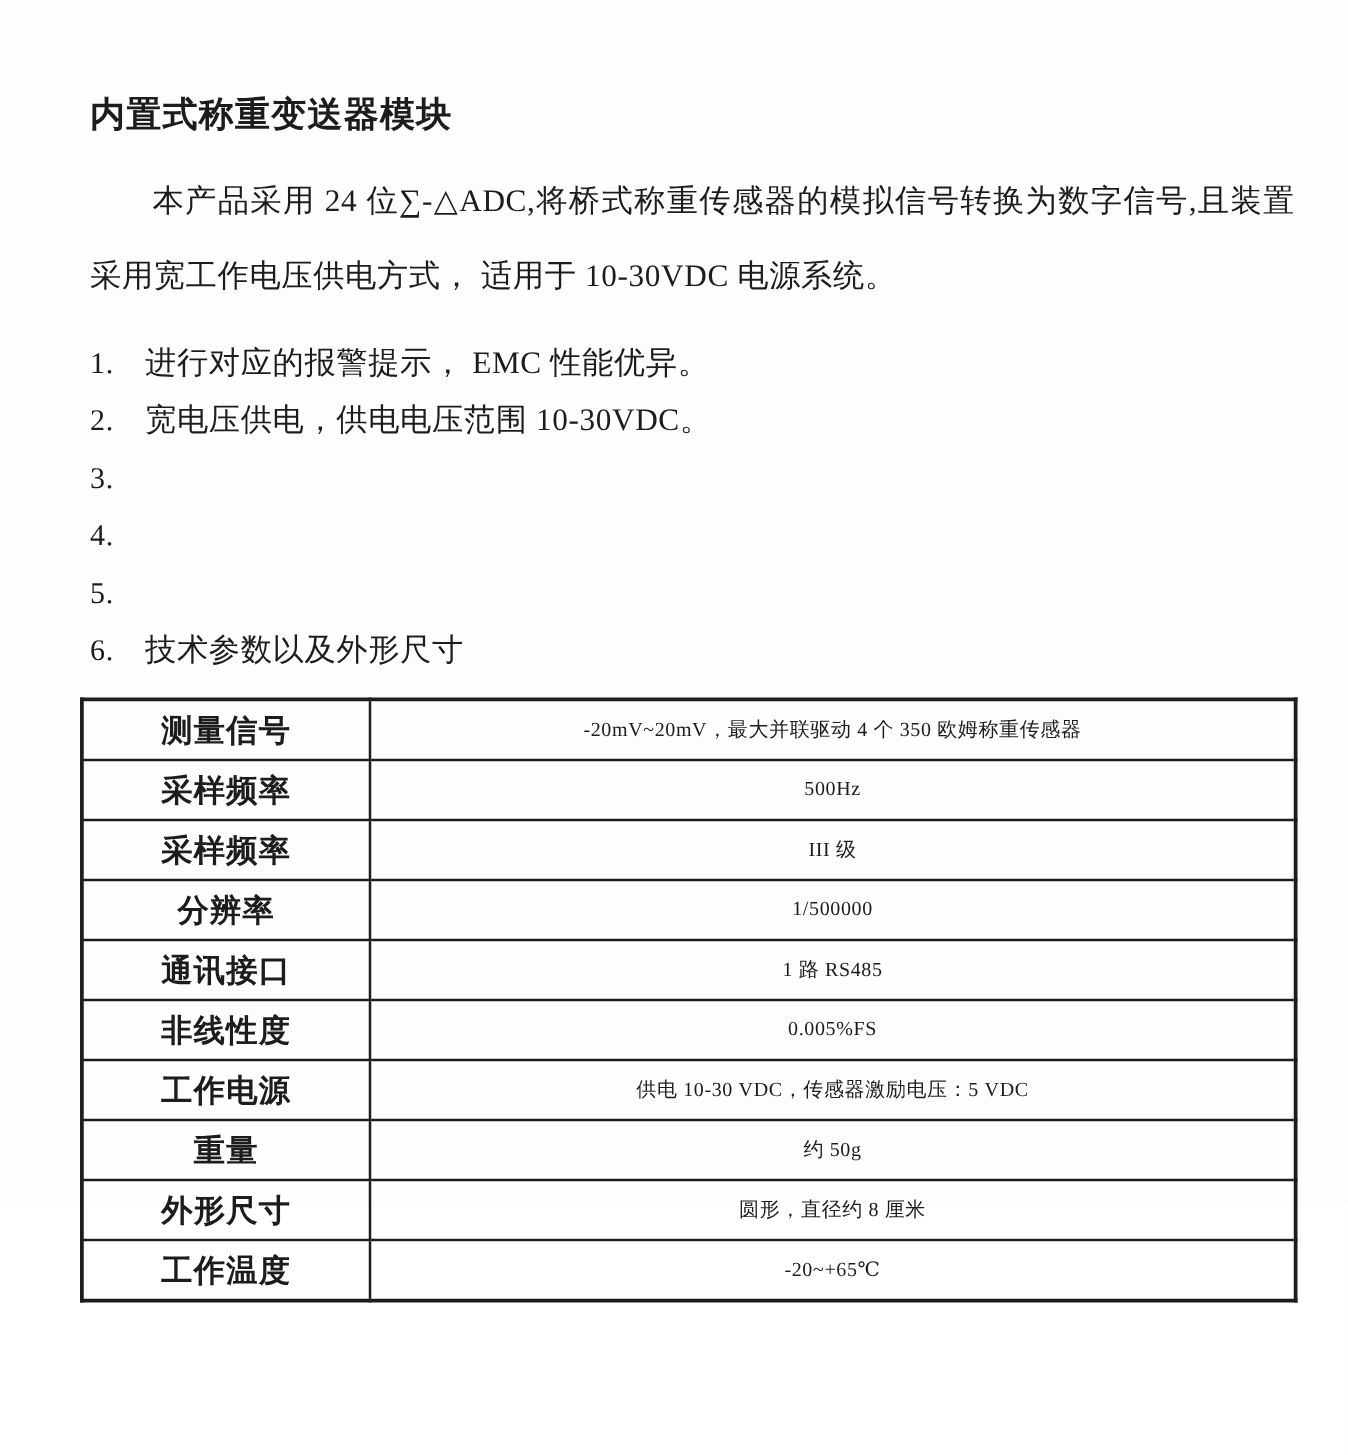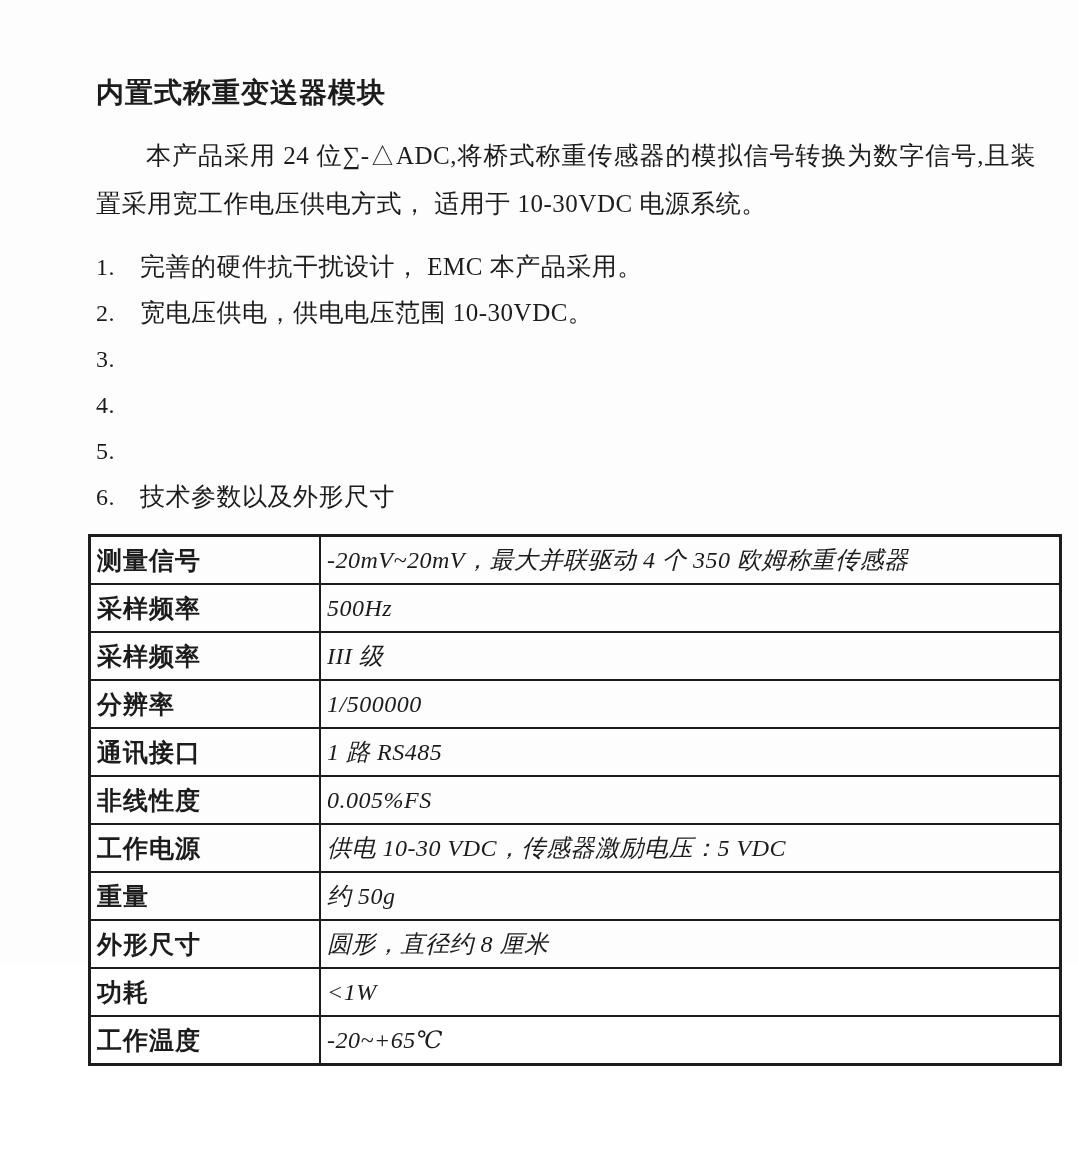--- a/index.html
+++ b/index.html
@@ -15,37 +15,36 @@
     overflow: hidden;
   }
   .page {
     position: relative;
     width: 1078px;
     height: 964px;
     background:
       radial-gradient(ellipse 140% 120% at 50% 40%, rgba(255,255,255,0) 60%, rgba(190,190,195,0.10) 100%),
       #fdfdfd;
     box-sizing: border-box;
-    padding: 76px 36px 0 96px;
+    padding: 76px 36px 0 72px;
   }
   .doc-title {
     margin: 0;
     font-size: 28px;
     font-weight: bold;
     letter-spacing: 1px;
     line-height: 34px;
   }
   .para {
     margin: 22px 6px 0 0;
     font-size: 25px;
-    line-height: 48px;
+    line-height: 60px;
     text-indent: 2em;
     text-align: justify;
     letter-spacing: 0.5px;
-    font-family: Liberation Serif, serif;
   }
   .features {
     list-style: none;
     margin: 16px 0 0 0;
     padding: 0;
   }
   .features li {
     display: flex;
     align-items: baseline;
     font-size: 25px;
@@ -61,52 +60,51 @@
     border-collapse: collapse;
     margin: 14px 0 0 -8px;
     width: 974px;
     table-layout: fixed;
   }
   .spec-table th,
   .spec-table td {
     border: 2px solid #1d1d1d;
     height: 46px;
     padding: 0 6px;
-    text-align: left;
+    text-align: center;
     vertical-align: middle;
   }
   .spec-table th {
     width: 216px;
     font-size: 25px;
     font-weight: bold;
     letter-spacing: 1px;
   }
   .spec-table td {
-    font-size: 24px;
+    font-size: 16px;
     font-weight: normal;
     letter-spacing: 0.5px;
-    font-style: italic;
   }
   .spec-table {
     border: 3px solid #1d1d1d;
   }
 </style>
 </head>
 <body>
 
 <div class="page">
 
   <h1 class="doc-title">内置式称重变送器模块</h1>
 
   <p class="para">本产品采用 24 位∑-△ADC,将桥式称重传感器的模拟信号转换为数字信号,且装置采用宽工作电压供电方式， 适用于 10-30VDC 电源系统。</p>
 
   <ol class="features">
     <li>
       <span class="num">1.</span>
-      <span class="txt">完善的硬件抗干扰设计， EMC 本产品采用。</span>
+      <span class="txt">进行对应的报警提示， EMC 性能优异。</span>
     </li>
     <li>
       <span class="num">2.</span>
       <span class="txt">宽电压供电，供电电压范围 10-30VDC。</span>
     </li>
     <li>
       <span class="num">3.</span>
     </li>
     <li>
       <span class="num">4.</span>
@@ -152,23 +150,19 @@
       </tr>
       <tr>
         <th>重量</th>
         <td>约 50g</td>
       </tr>
       <tr>
         <th>外形尺寸</th>
         <td>圆形，直径约 8 厘米</td>
       </tr>
       <tr>
-        <th>功耗</th>
-        <td>&lt;1W</td>
-      </tr>
-      <tr>
         <th>工作温度</th>
         <td>-20~+65℃</td>
       </tr>
     </tbody>
   </table>
 
 </div>
 
 </body></html>

